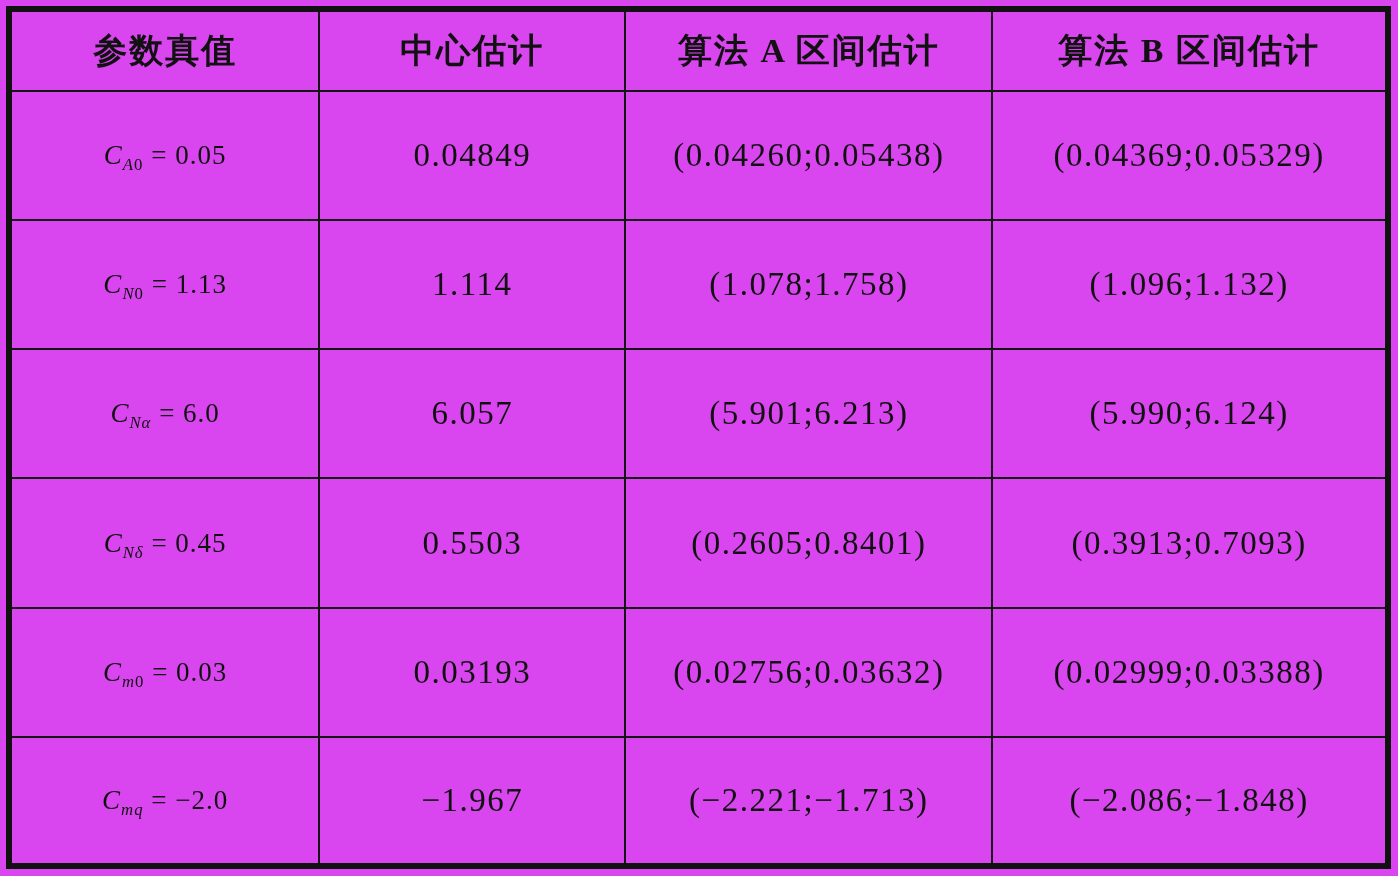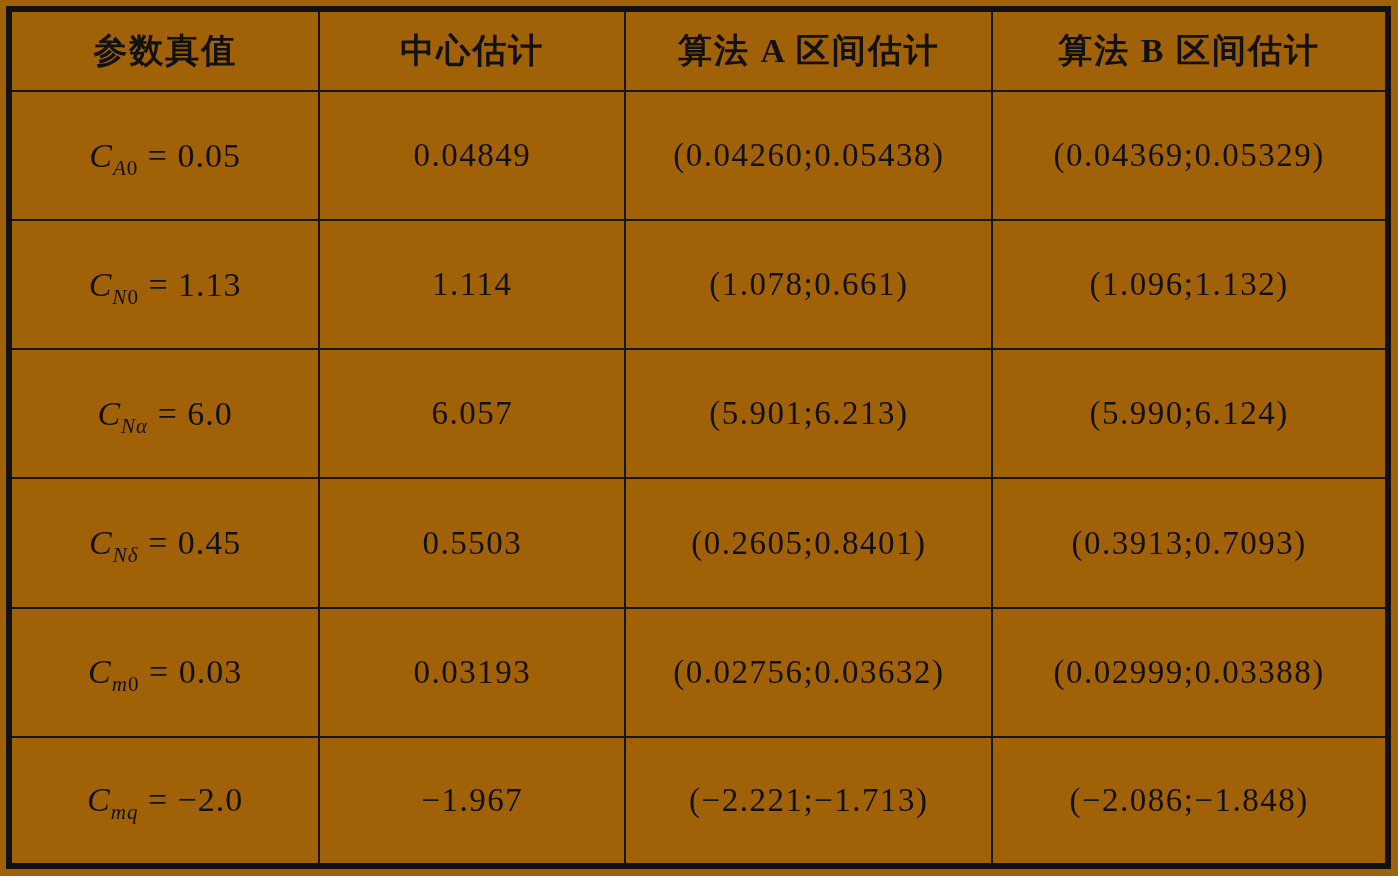--- a/index.html
+++ b/index.html
@@ -5,21 +5,21 @@
   html, body {
     margin: 0;
     padding: 0;
     background: #ffffff;
   }
   .page {
     width: 1398px;
     height: 876px;
     box-sizing: border-box;
     padding: 6px 7px 7px 6px;
-    background: #a16207;
+    background: #d946ef;
     font-family: "Liberation Serif", "DejaVu Serif", serif;
     color: #111111;
   }
   table.est-table {
     width: 100%;
     height: 100%;
     border-collapse: collapse;
     table-layout: fixed;
     border: 6px solid #111111;
   }
@@ -42,21 +42,21 @@
     font-size: 34px;
     font-weight: bold;
     letter-spacing: 2px;
     font-family: "Liberation Serif", "DejaVu Serif", serif;
   }
   td.val {
     font-size: 33px;
     letter-spacing: 1.5px;
   }
   td.param {
-    font-size: 34px;
+    font-size: 27px;
     letter-spacing: 1px;
   }
   td.param i, td.param sub i {
     font-style: italic;
   }
   sub {
     font-size: 0.62em;
     line-height: 0;
   }
   sub.subsub {
@@ -86,21 +86,21 @@
     <tbody>
         <tr>
           <td class="param"><i>C</i><sub><i>A</i>0</sub> = 0.05</td>
           <td class="val">0.04849</td>
           <td class="val">(0.04260;0.05438)</td>
           <td class="val">(0.04369;0.05329)</td>
         </tr>
         <tr>
           <td class="param"><i>C</i><sub><i>N</i>0</sub> = 1.13</td>
           <td class="val">1.114</td>
-          <td class="val">(1.078;0.661)</td>
+          <td class="val">(1.078;1.758)</td>
           <td class="val">(1.096;1.132)</td>
         </tr>
         <tr>
           <td class="param"><i>C</i><sub><i>Nα</i></sub> = 6.0</td>
           <td class="val">6.057</td>
           <td class="val">(5.901;6.213)</td>
           <td class="val">(5.990;6.124)</td>
         </tr>
         <tr>
           <td class="param"><i>C</i><sub><i>Nδ</i></sub> = 0.45</td>

